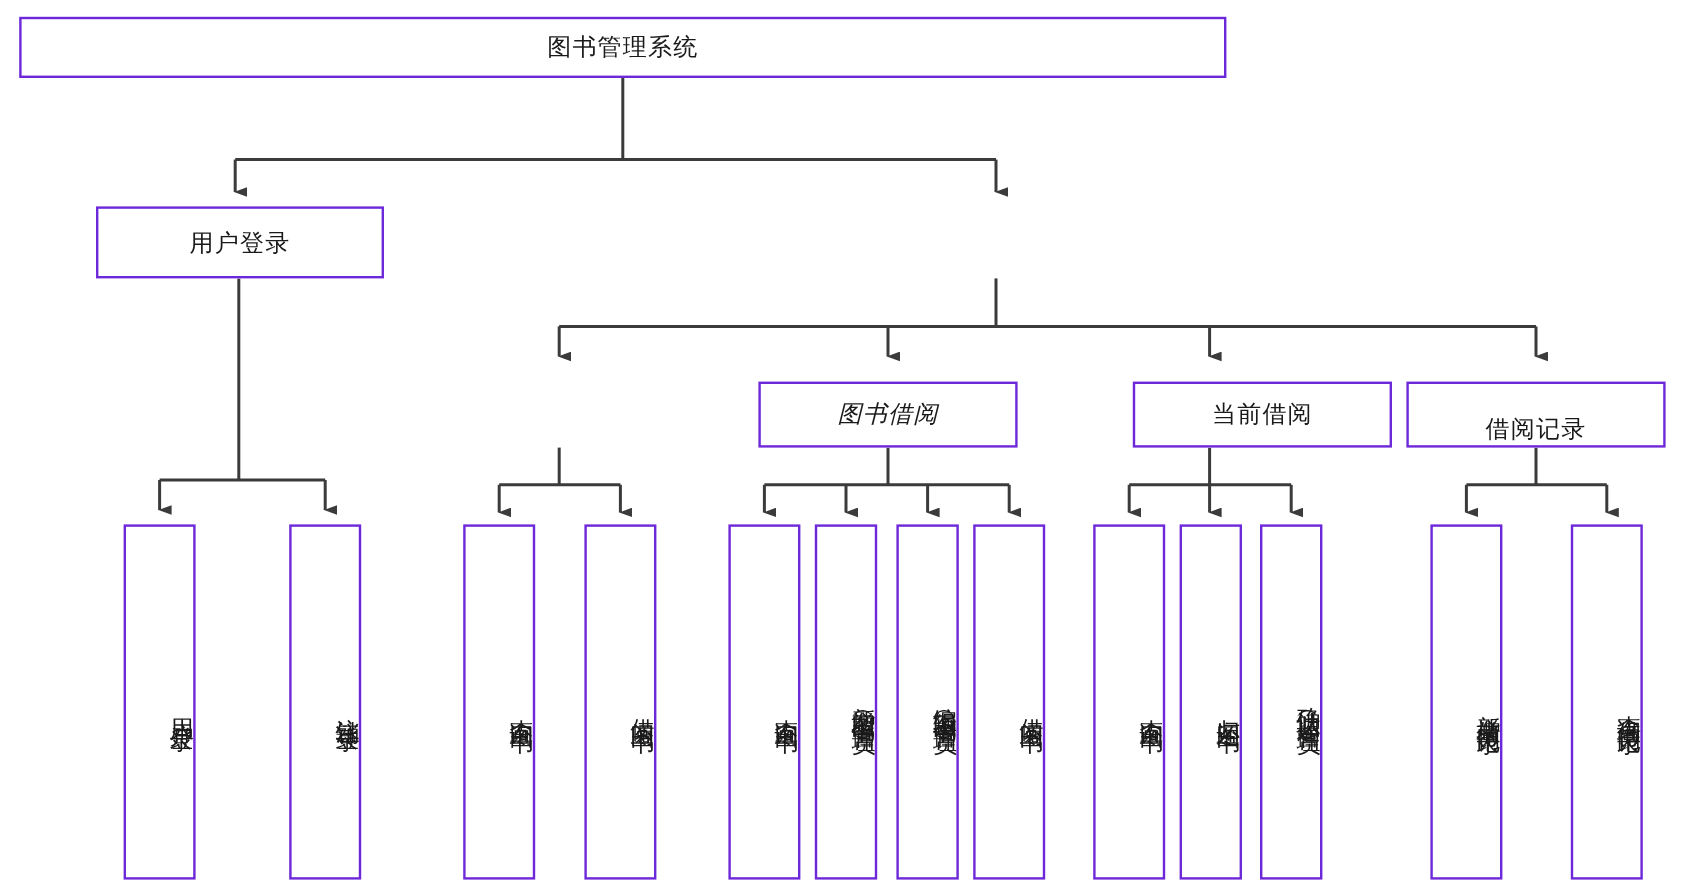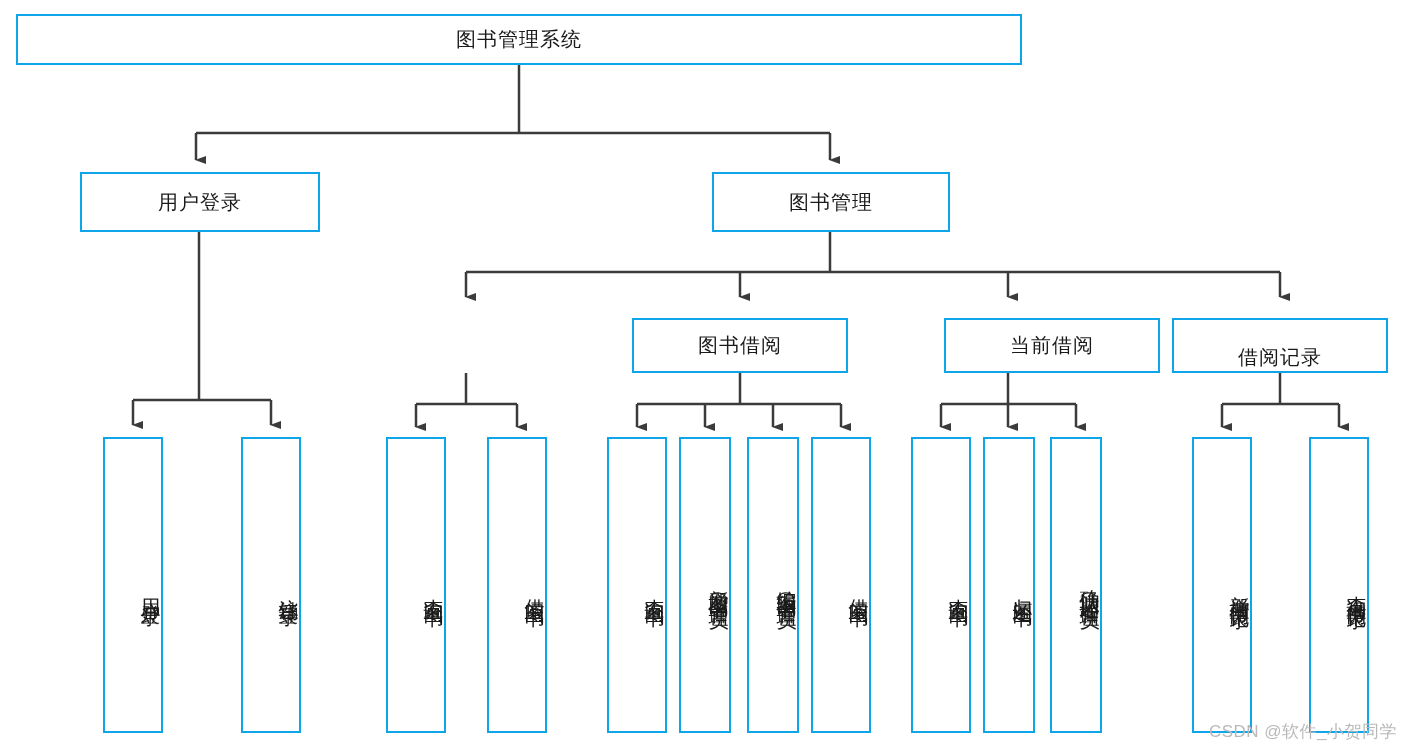--- a/index.html
+++ b/index.html
@@ -13,21 +13,21 @@
   #canvas {
     position: relative;
     width: 1405px;
     height: 747px;
     background: #ffffff;
     overflow: hidden;
   }
   .node {
     position: absolute;
     box-sizing: border-box;
-    border: 2px solid #0ea5e9;
+    border: 2px solid #6d28d9;
     background: #ffffff;
     display: flex;
     align-items: center;
     justify-content: center;
     color: #1a1a1a;
   }
   .node.horiz {
     font-size: 20px;
     letter-spacing: 1px;
   }
@@ -117,25 +117,22 @@
     </g>
   </svg>
 
   <div class="node horiz" style="left:16px; top:14px; width:1006px; height:51px;">
     <span>图书管理系统</span>
   </div>
 
   <div class="node horiz" style="left:80px; top:172px; width:240px; height:60px;">
     <span>用户登录</span>
   </div>
-  <div class="node horiz" style="left:712px; top:172px; width:238px; height:60px;">
-    <span>图书管理</span>
-  </div>
 
-  <div class="node horiz" style="left:632px; top:318px; width:216px; height:55px;">
+  <div class="node horiz" style="left:632px; top:318px; width:216px; height:55px;font-style:italic;">
     <span>图书借阅</span>
   </div>
   <div class="node horiz" style="left:944px; top:318px; width:216px; height:55px;">
     <span>当前借阅</span>
   </div>
   <div class="node horiz" style="left:1172px; top:318px; width:216px; height:55px;align-items:flex-end;">
     <span>借阅记录</span>
   </div>
 
   <div class="node vert" style="left:103px; top:437px; width:60px; height:296px;">
@@ -175,15 +172,14 @@
     <span>确认归还（管理员）</span>
   </div>
 
   <div class="node vert" style="left:1192px; top:437px; width:60px; height:296px;">
     <span>新增借阅记录</span>
   </div>
   <div class="node vert" style="left:1309px; top:437px; width:60px; height:296px;">
     <span>查询借阅记录</span>
   </div>
 
-  <div class="watermark">CSDN @软件_小贺同学</div>
 
 </div>
 
 </body></html>

